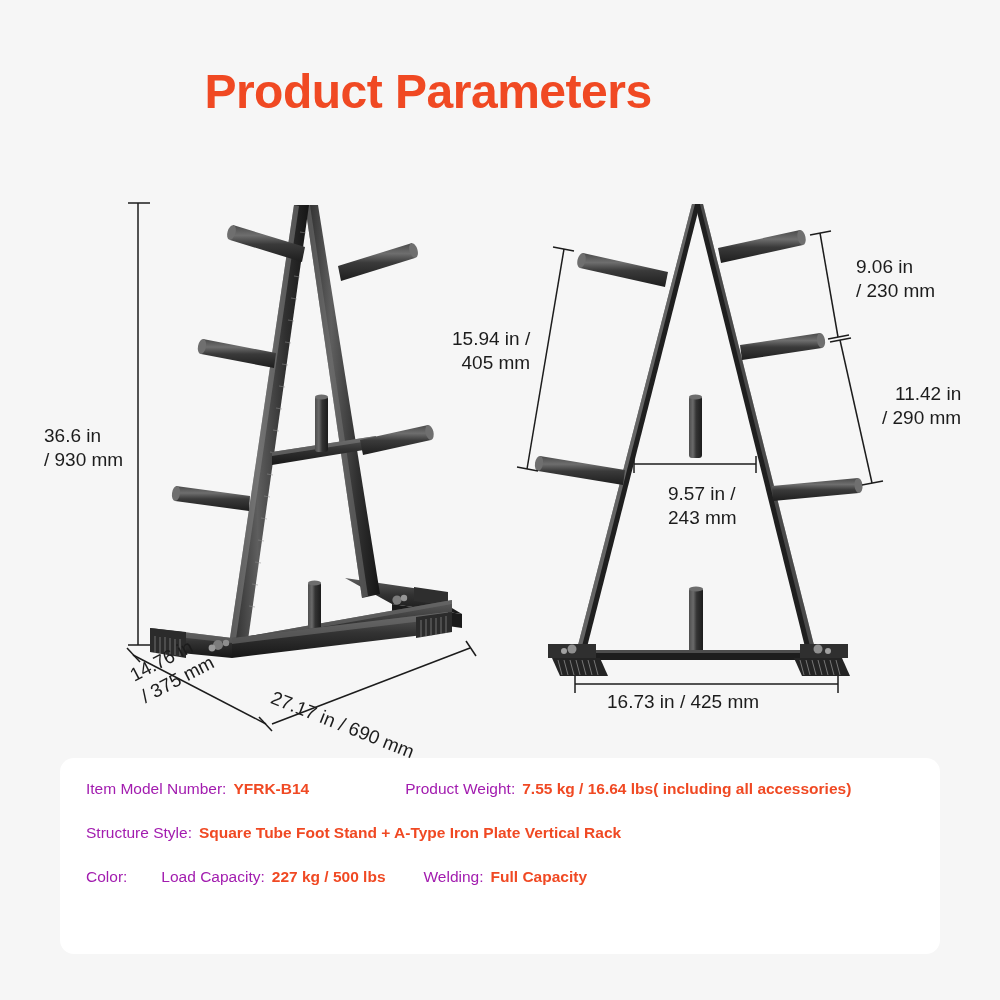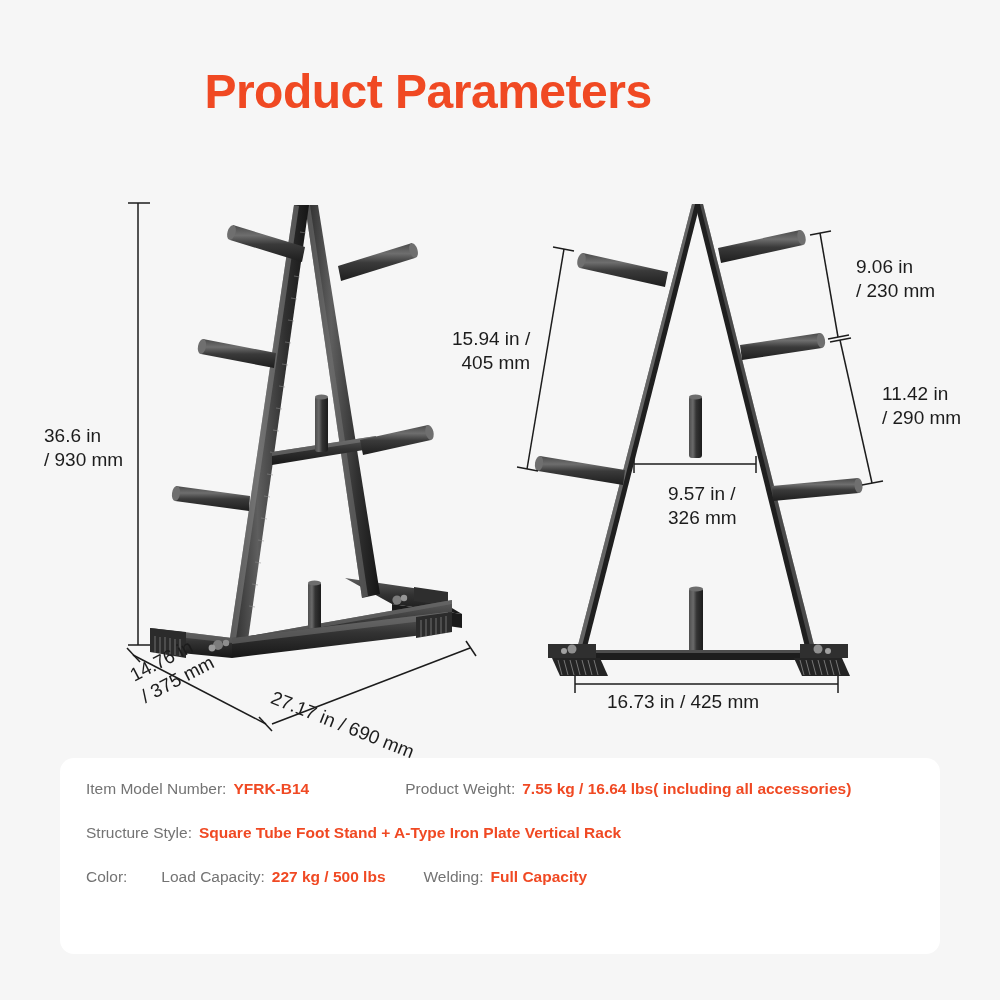--- a/index.html
+++ b/index.html
@@ -50,21 +50,21 @@
     color: #1c1c1c;
     font-family: "Liberation Sans", sans-serif;
     white-space: pre;
   }
 
   #dim-height      { left: 44px;  top: 424px; }
   #dim-depth       { left: 126px; top: 666px; transform: rotate(-27.5deg); transform-origin: 0 0; }
   #dim-width       { left: 276px; top: 686px; transform: rotate(21.5deg); transform-origin: 0 0; }
   #dim-slant       { left: 452px; top: 327px; text-align: right; }
   #dim-top-right   { left: 856px; top: 255px; }
-  #dim-mid-right   { left: 882px; top: 382px; }
+  #dim-mid-right   { left: 882px; top: 382px; text-align: right; }
   #dim-inner       { left: 668px; top: 482px; }
   #dim-bottom      { left: 607px; top: 690px; }
 
   
   .spec-card {
     position: absolute;
     left: 60px;
     top: 758px;
     width: 880px;
     height: 196px;
@@ -73,21 +73,21 @@
     box-sizing: border-box;
     padding: 22px 26px 0 26px;
   }
   .spec-row {
     display: flex;
     align-items: baseline;
     height: 44px;
     white-space: nowrap;
   }
   .spec-label {
-    color: #737373;
+    color: #a21caf;
     font-size: 15.5px;
     font-weight: normal;
     font-family: "Liberation Sans", sans-serif;
   }
   .spec-value {
     color: #f04923;
     font-size: 15.5px;
     font-weight: bold;
     margin-left: 7px;
     font-family: "Liberation Sans", sans-serif;
@@ -397,21 +397,21 @@
     <div class="dim" id="dim-depth">14.76 in
 / 375 mm</div>
     <div class="dim" id="dim-width">27.17 in / 690 mm</div>
     <div class="dim" id="dim-slant">15.94 in /
 405 mm</div>
     <div class="dim" id="dim-top-right">9.06 in
 / 230 mm</div>
     <div class="dim" id="dim-mid-right">11.42 in
 / 290 mm</div>
     <div class="dim" id="dim-inner">9.57 in /
-326 mm</div>
+243 mm</div>
     <div class="dim" id="dim-bottom">16.73 in / 425 mm</div>
   </div>
 
   <div class="spec-card">
 
     <div class="spec-row">
       <span class="spec-label">Item Model Number:</span>
       <span class="spec-value">YFRK-B14</span>
       <span class="spec-gap-1"></span>
       <span class="spec-label">Product Weight:</span>

